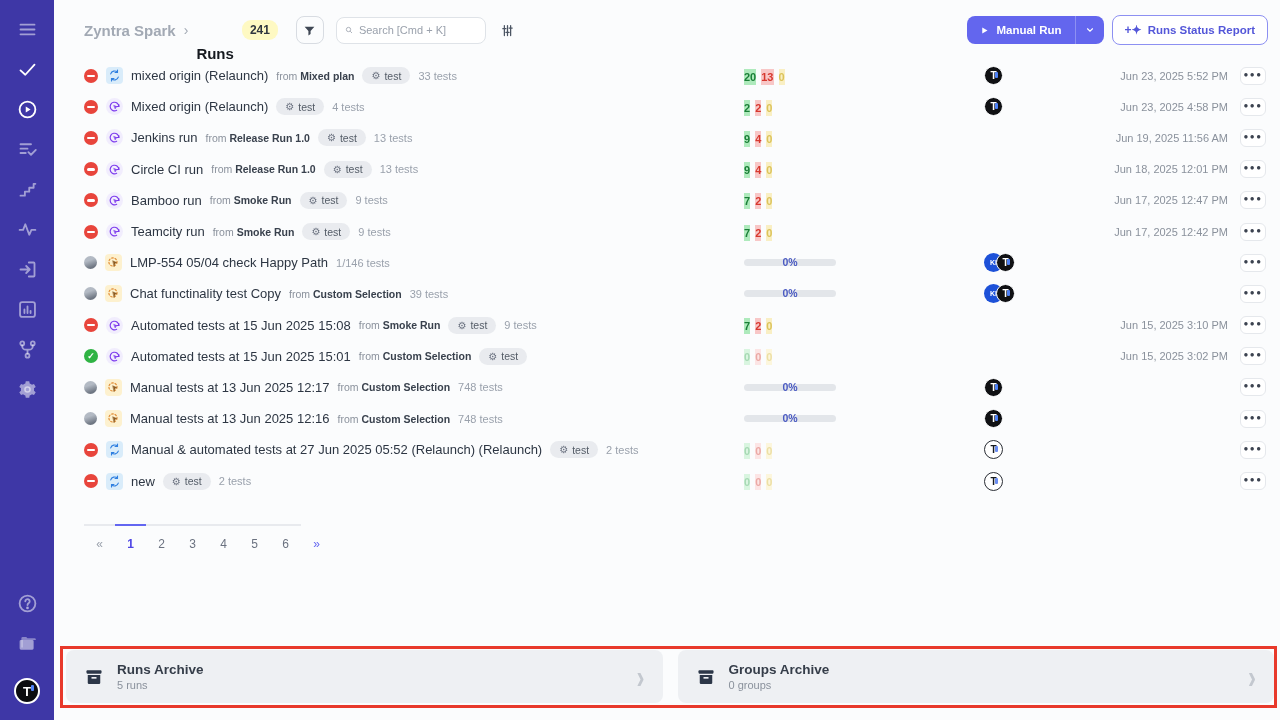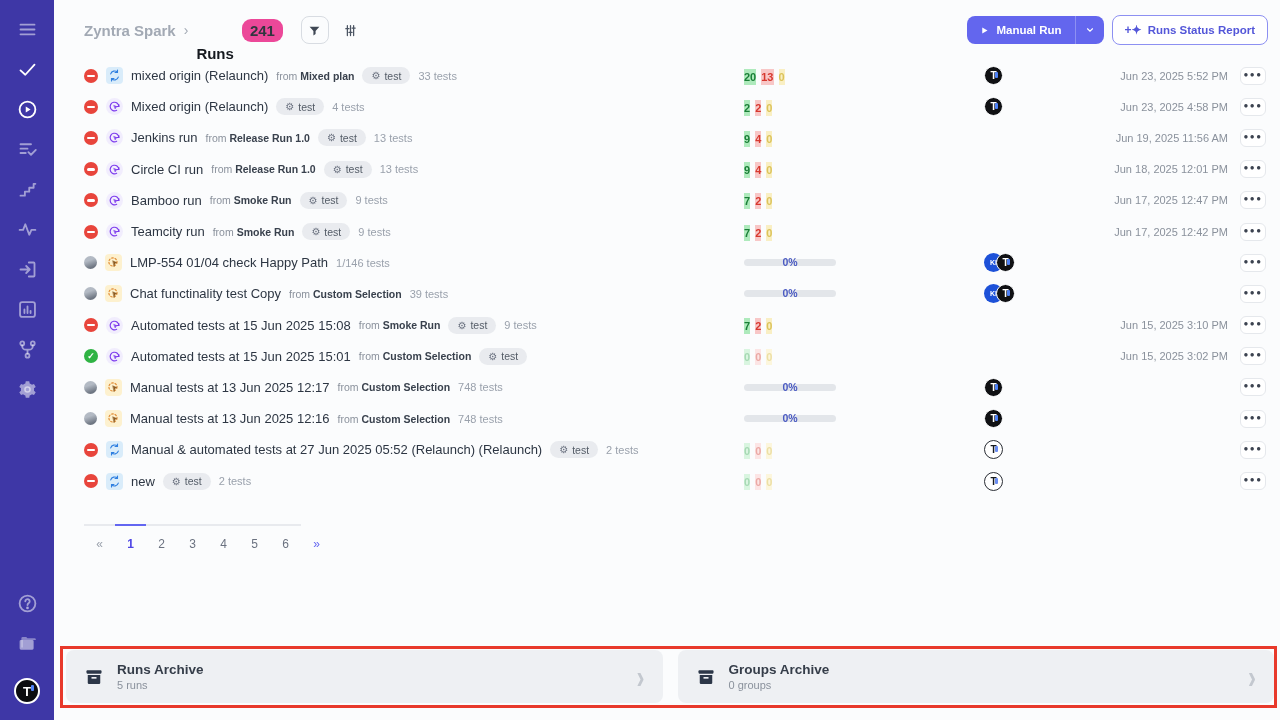--- a/index.html
+++ b/index.html
@@ -19,21 +19,21 @@
                justify-content:center; position:relative; margin-top:6px; cursor:pointer; }
   .sb-avatar i, .avatar i { position:absolute; width:3px; height:6px; background:#4f82f7; border-radius:1px;
                right:4px; top:5px; }
 
   
   .main { position:absolute; left:54px; top:0; width:1226px; height:720px; }
   .header { height:60px; display:flex; align-items:center; padding:0 12px 0 30px; }
   .crumb-project { color:#a2a9b4; font-size:15px; font-weight:bold; }
   .crumb-sep { color:#a2a9b4; font-size:14px; margin:0 8px; }
   .crumb-page { color:#15191f; font-size:15px; font-weight:bold;margin-top:46px; }
-  .count-badge { background:#ec4899; color:#30363f; font-size:15px; font-weight:bold;
+  .count-badge { background:#fef9c3; color:#30363f; font-size:12px; font-weight:bold;
                  border-radius:9px; padding:3px 8px; margin-left:8px; }
   .filter-btn { width:28px; height:28px; border:1px solid #d8dce2; border-radius:8px; background:transparent;
                 display:flex; align-items:center; justify-content:center; margin-left:18px; cursor:pointer; }
   .search-box { width:150px; height:27px; border:1px solid #dfe3e8; border-radius:8px; background:#fff;
                 display:flex; align-items:center; padding:0 8px; margin-left:12px; }
   .search-box input { border:none; outline:none; width:118px; font-size:11px; color:#3c4350; background:transparent;
                 font-family:"Liberation Sans", sans-serif; }
   .search-box input::placeholder { color:#9aa1ac; }
   .sliders-btn { width:24px; height:24px; display:flex; align-items:center; justify-content:center;
                  margin-left:10px; cursor:pointer; color:#4b5563; }
@@ -208,20 +208,27 @@
     <span class="crumb-sep">›</span>
     <span class="crumb-page">Runs</span>
     <span class="count-badge">241</span>
 
     <div class="filter-btn">
       <svg width="13" height="13" viewBox="0 0 24 24" fill="#3f4754">
           <path d="M3 5h18l-7 8v5.5l-4 2.5v-8L3 5z"></path>
         </svg>
     </div>
 
+    <div class="search-box">
+      <svg width="12" height="12" viewBox="0 0 24 24" fill="none" stroke="#9aa1ac" stroke-width="2.4">
+          <circle cx="10.5" cy="10.5" r="6.5"></circle>
+          <path d="M15.5 15.5L21 21"></path>
+        </svg>
+      <input type="text" style="margin-left: 6px;" placeholder="Search [Cmd + K]">
+    </div>
 
     <div class="sliders-btn">
       <svg width="15" height="15" viewBox="0 0 24 24" fill="none" stroke="currentColor" stroke-width="2" stroke-linecap="round">
           <path d="M7 4v16M12 4v16M17 4v16M4.5 9h5M9.5 15h5M14.5 8h5"></path>
         </svg>
     </div>
 
     <div class="hdr-right">
       <div class="btn-run">
         <div class="btn-run-main">
@@ -411,21 +418,21 @@
       </div>
       <div class="row">
         <div class="c-left">
           <span class="st st-progress"></span>
           <span class="ticon ticon-manual">
             <svg viewBox="0 0 24 24" fill="none" stroke="currentColor" stroke-width="2.1" stroke-linecap="round" stroke-linejoin="round" stroke-dasharray="3 3.4">
               <circle cx="11" cy="11" r="7.5"></circle>
               <path stroke-dasharray="0" d="M11 9l7 3-3 1.2L13.2 19z" fill="#8a5a21" stroke="#8a5a21" stroke-width="1"></path>
             </svg>
           </span>
-          <span class="rname">LMP-554 01/04 check Happy Path</span>
+          <span class="rname">LMP-554 05/04 check Happy Path</span>
           <span class="rtests">1/146 tests</span>
         </div>
         <div class="c-stats">
           <span class="prog">
             <span class="prog-bar"></span>
             <span class="prog-label">0%</span>
           </span>
         </div>
         <div class="c-avatars">
           <span class="avatar av-ki">KI</span>

